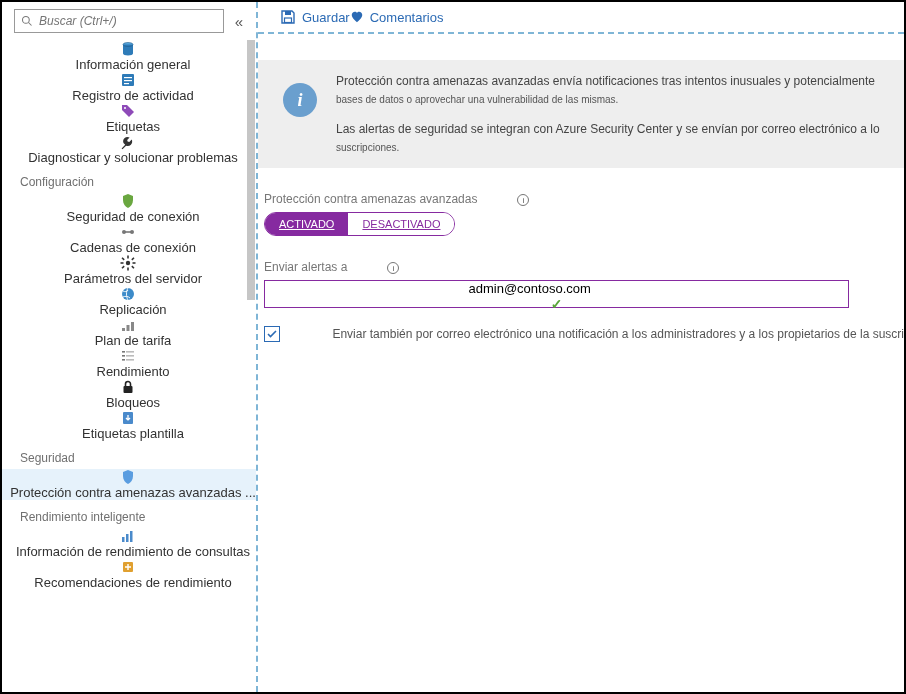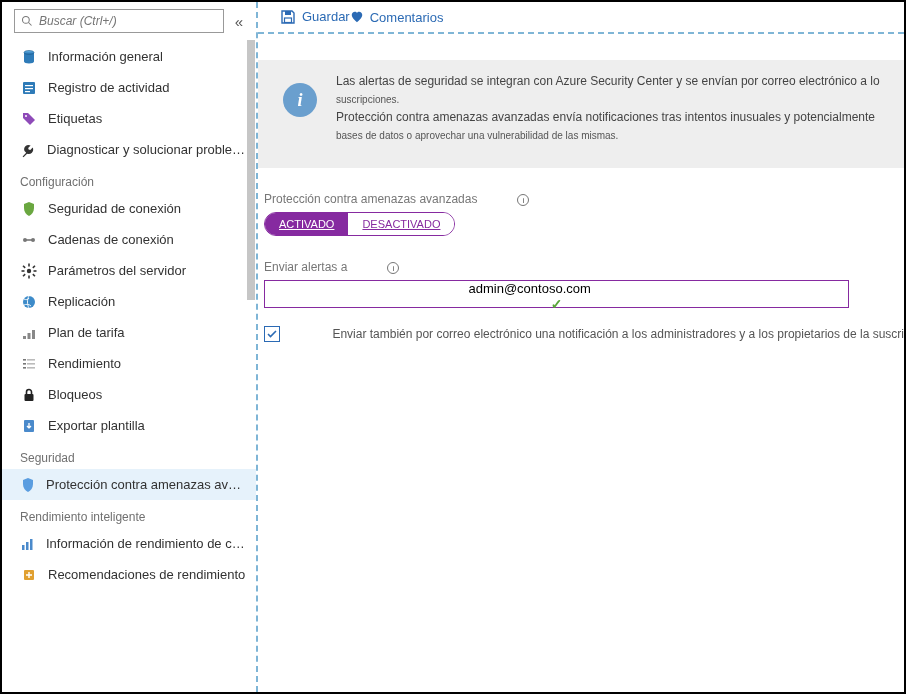--- a/index.html
+++ b/index.html
@@ -69,20 +69,21 @@
   .nav-item{
     display:flex;
     align-items:center;
     height:31px;
     padding: 0 10px 0 18px;
     color:#323232;
     cursor:pointer;
     white-space:nowrap;
     overflow:hidden;
     font-size:13px;
+    flex-direction:column;
   }
   .nav-item.selected{
     background:#e6f2fb;
   }
   .nav-item .ico{
     width:18px;
     display:flex;
     align-items:center;
     justify-content:center;
     margin-right:10px;
@@ -94,21 +95,21 @@
     overflow:hidden;
   }
   .toolbar{
     height:32px;
     display:flex;
     align-items:center;
     padding: 0 0 0 22px;
     border-bottom: 2px dashed #7fb5d6;
   }
   .tool-item{
-    display:flex; align-items:flex-start; color:#2b6ab4; font-size:13px; cursor:pointer; margin-right:4px;
+    display:flex; align-items:center; color:#2b6ab4; font-size:13px; cursor:pointer; margin-right:4px;
   }
   .tool-item .ico{ margin-right:6px; display:flex; align-items:center;}
   .content{
     padding: 26px 0 0 0;
   }
   .info-banner{
     display:flex;
     background:#eeeeee;
     margin-left:0;
     padding:12px 14px;
@@ -318,21 +319,21 @@
       <span data-bind="sidebar.items_config.6.label">Bloqueos</span>
     </div>
 
     <div class="nav-item">
       <span class="ico">
         <svg width="16" height="16" viewBox="0 0 16 16">
             <rect x="3" y="2" width="10" height="12" rx="1" fill="#4a8acb"></rect>
             <path d="M8 5v5m0 0l-2-2m2 2l2-2" stroke="#fff" stroke-width="1.3" fill="none"></path>
           </svg>
       </span>
-      <span data-bind="sidebar.items_config.7.label">Exportar plantilla</span>
+      <span data-bind="sidebar.items_config.7.label">Etiquetas plantilla</span>
     </div>
 
     <div class="nav-section" data-bind="sidebar.section_security">Seguridad</div>
 
     <div class="nav-item selected">
       <span class="ico">
         <svg width="16" height="16" viewBox="0 0 16 16">
             <path d="M8 1l5 2v4c0 4-2.2 6.5-5 8-2.8-1.5-5-4-5-8V3z" fill="#5a9de0"></path>
           </svg>
       </span>
@@ -390,27 +391,27 @@
       <span data-bind="toolbar.comments_label">Comentarios</span>
     </div>
   </div>
 
   <div class="content">
     <div class="info-banner" style="margin-left:0;">
       <div class="avatar">
         <div class="circle">i</div>
       </div>
       <div class="info-txt">
+        <p>
+          <span data-bind="banner.p1">Protección contra amenazas avanzadas envía notificaciones tras intentos inusuales y potencialmente</span><br>
+          <span class="small" data-bind="banner.p1b">bases de datos o aprovechar una vulnerabilidad de las mismas.</span>
+        </p>
         <p style="margin-bottom:0;">
           <span data-bind="banner.p2">Las alertas de seguridad se integran con Azure Security Center y se envían por correo electrónico a lo</span><br>
           <span class="small" data-bind="banner.p2b">suscripciones.</span>
-        </p>
-        <p>
-          <span data-bind="banner.p1">Protección contra amenazas avanzadas envía notificaciones tras intentos inusuales y potencialmente</span><br>
-          <span class="small" data-bind="banner.p1b">bases de datos o aprovechar una vulnerabilidad de las mismas.</span>
         </p>
       </div>
     </div>
 
     <div class="content-inner">
       <div class="field-label">
         <span data-bind="atp_toggle.label">Protección contra amenazas avanzadas</span>
         <span class="i">i</span>
       </div>
       <div class="pill-toggle">

